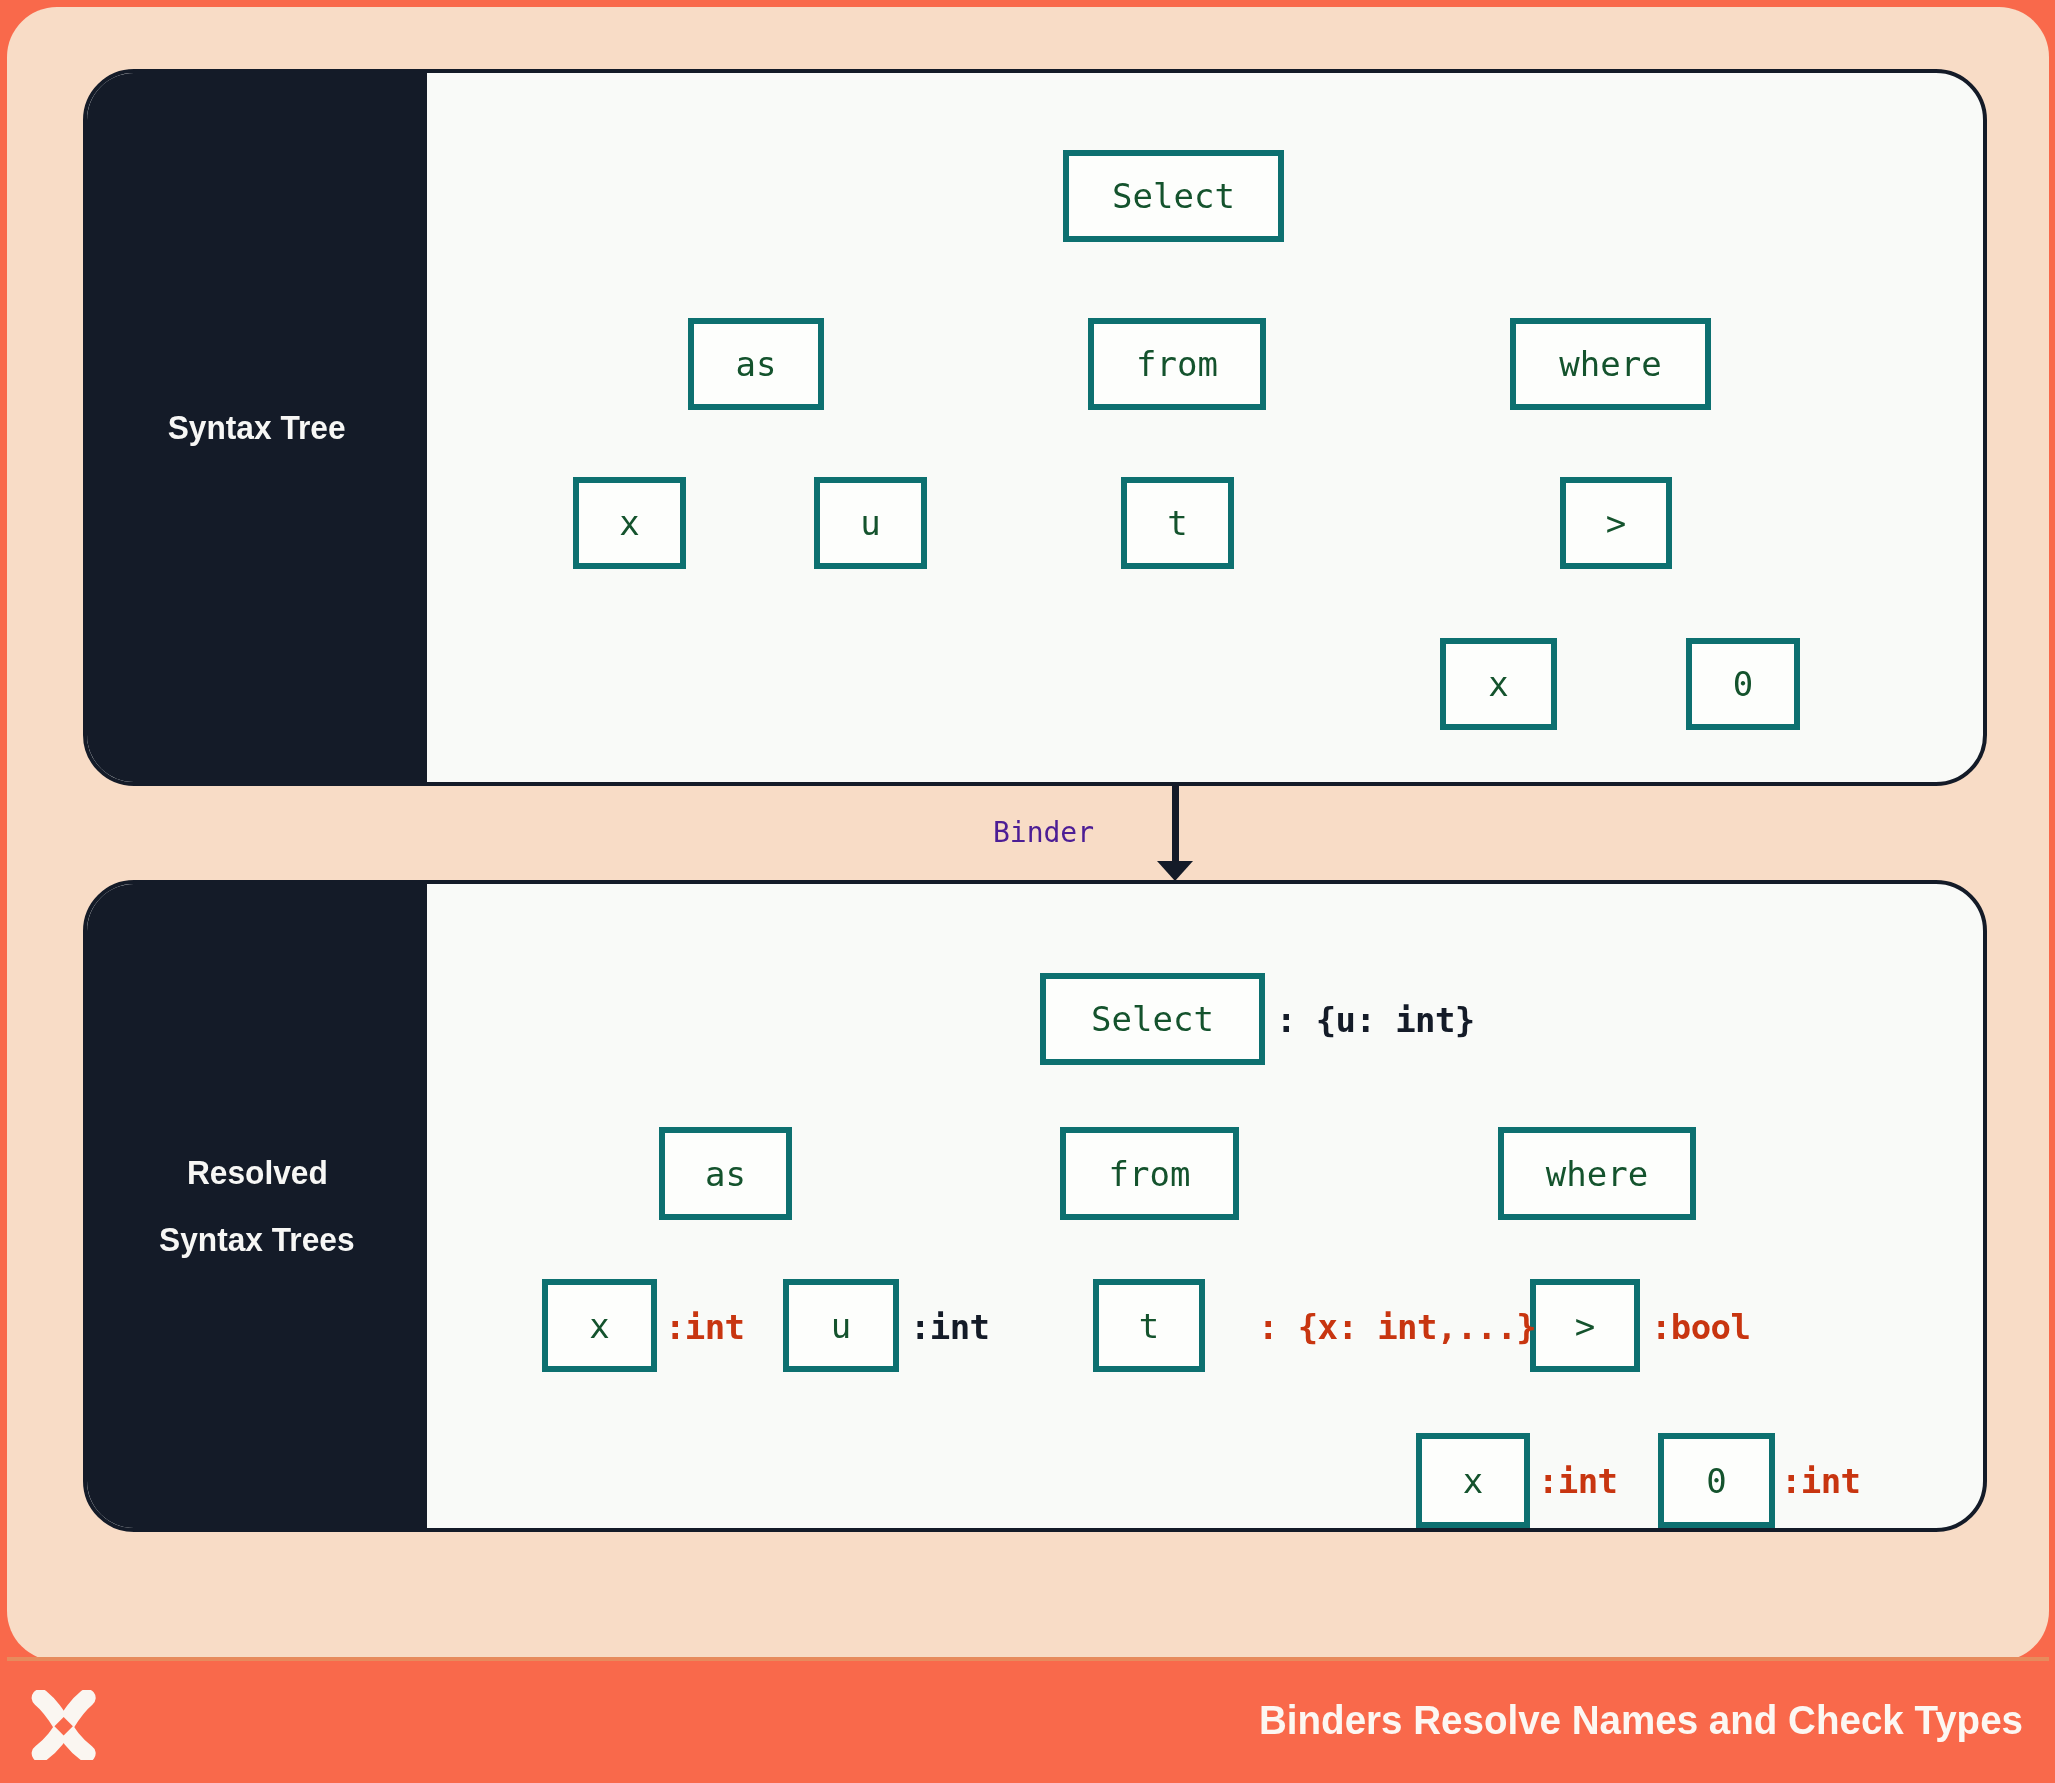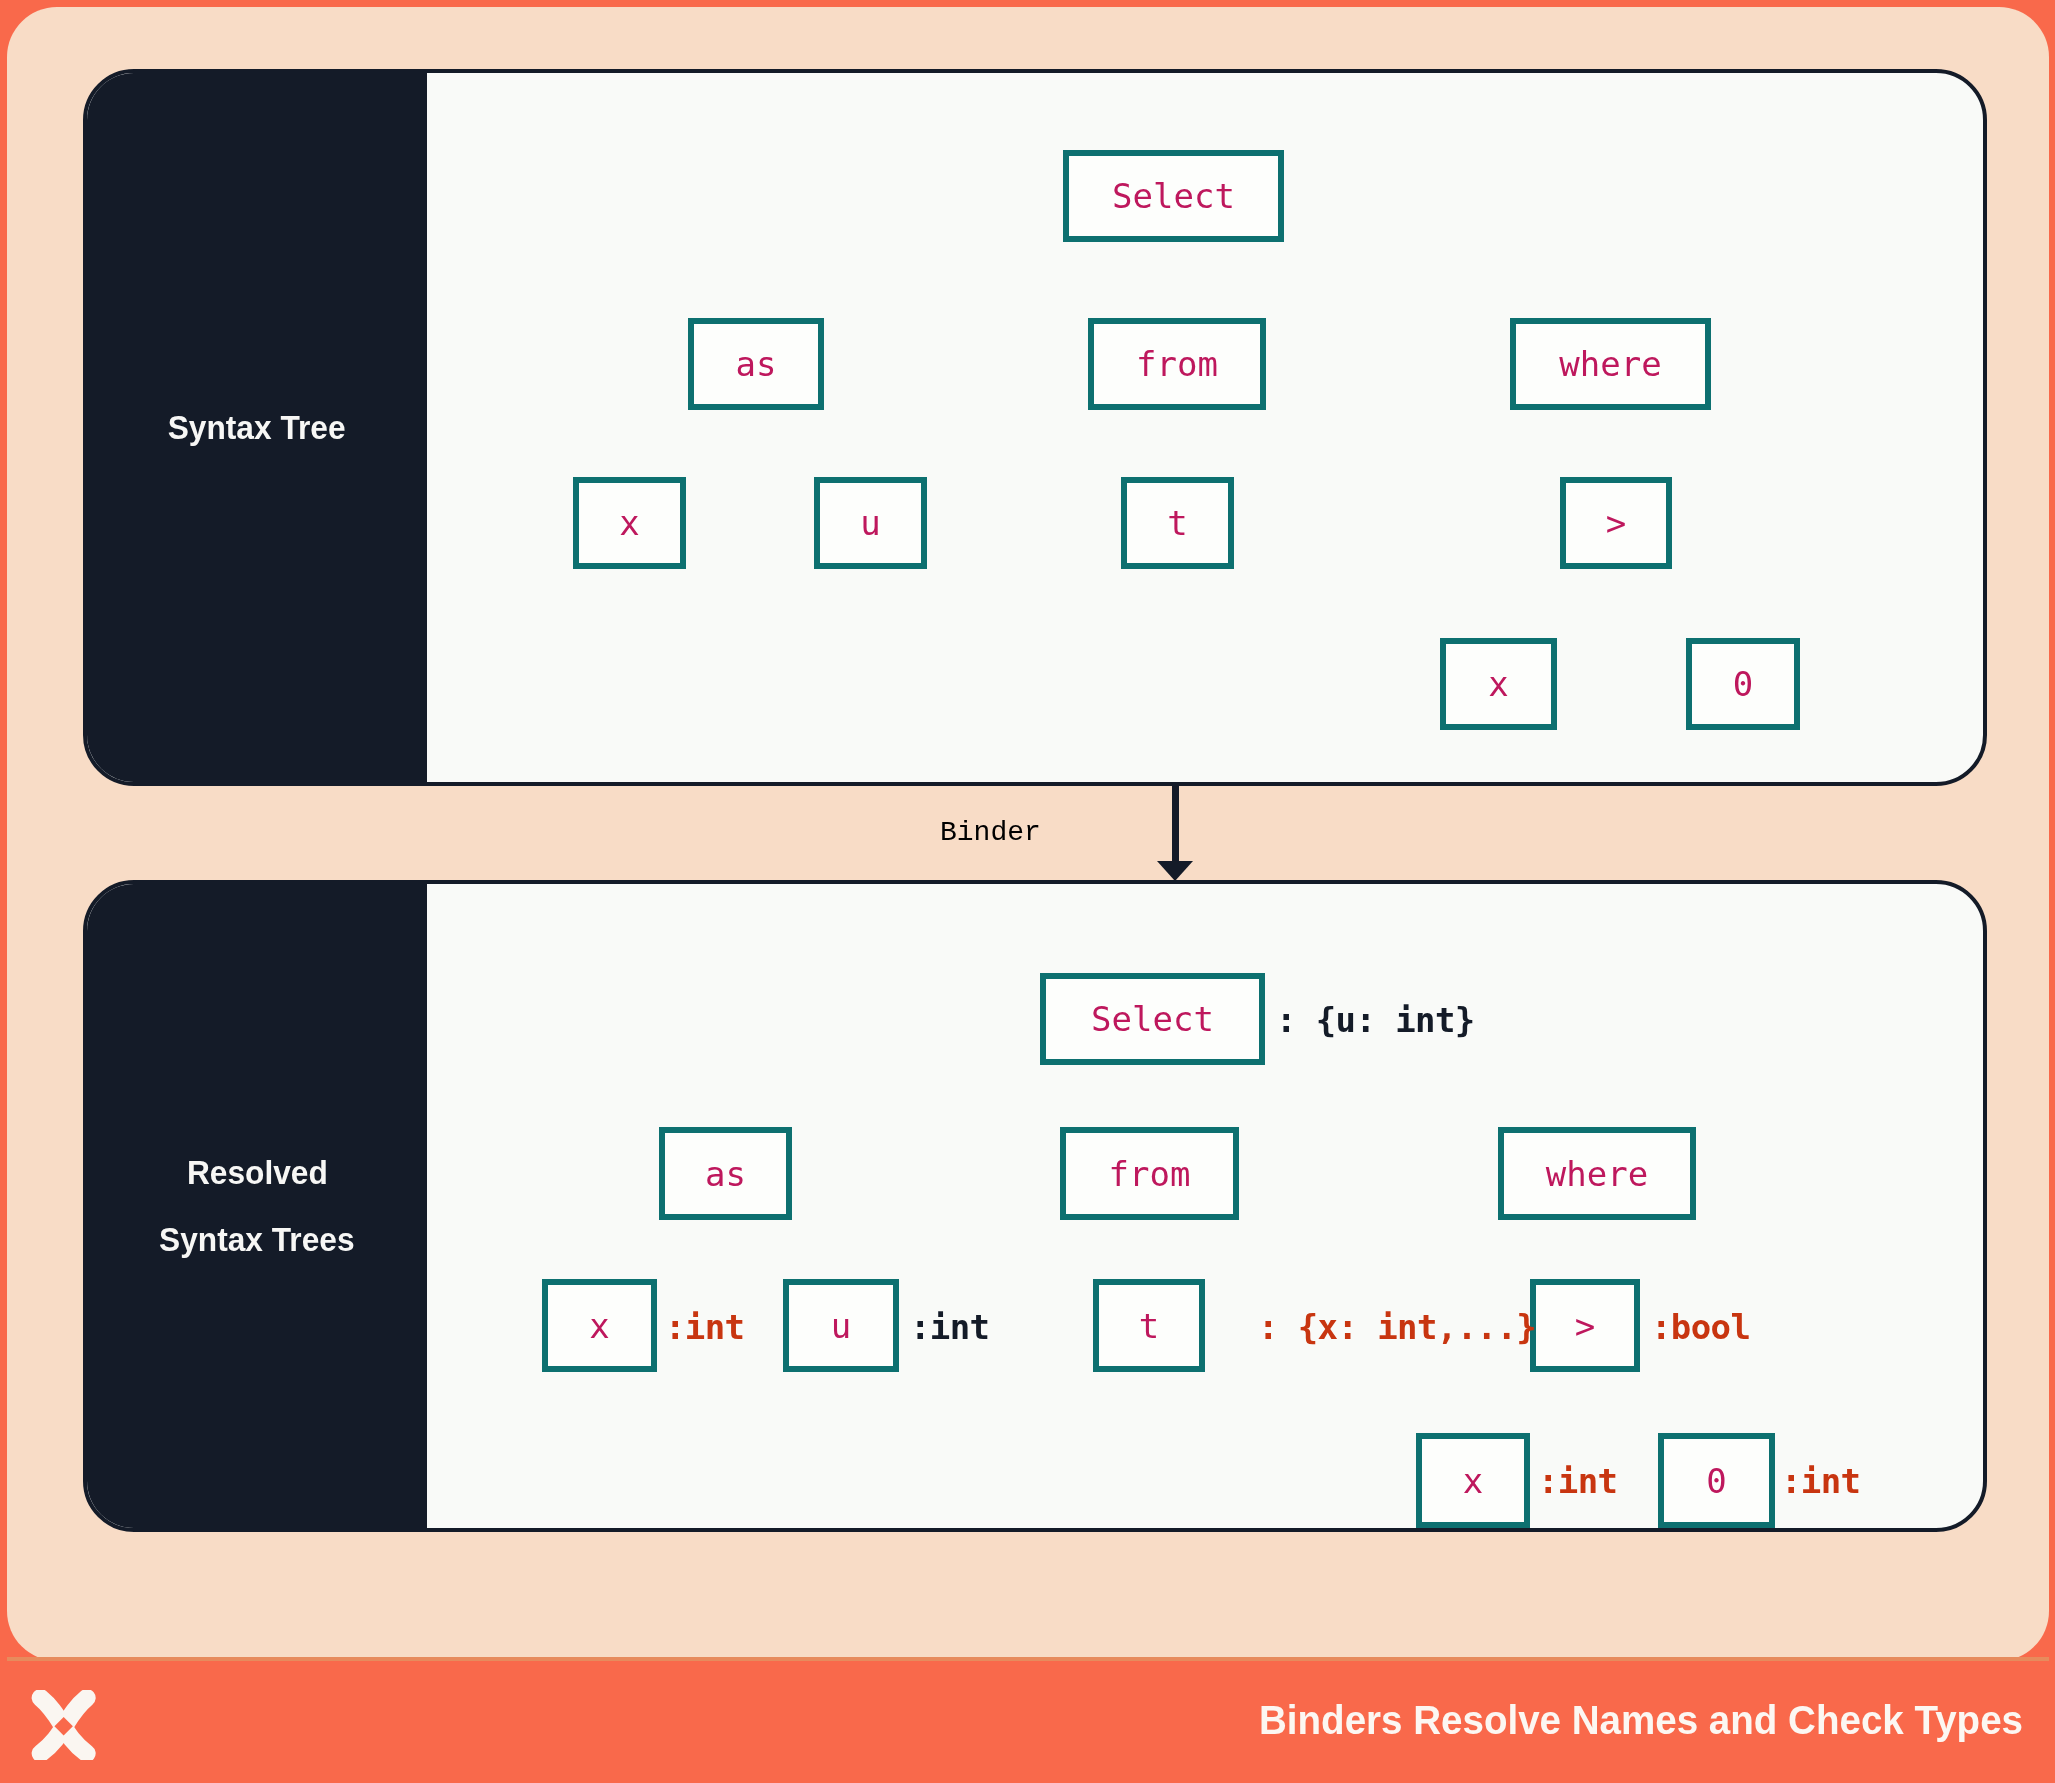--- a/index.html
+++ b/index.html
@@ -34,21 +34,21 @@
   .sidebar-label {
     color:#f7f7f5; font-family:"Liberation Sans", sans-serif;
     font-weight:bold; font-size:33px; line-height:51px;
     text-align:center; transform:scaleX(0.96); white-space:nowrap;
   }
   
   .node {
     position:absolute;
     background:#fdfefc; border:6px solid #0d7070;
     display:flex; align-items:center; justify-content:center;
-    color:#be185d; font-size:34px; white-space:pre;
+    color:#14532d; font-size:34px; white-space:pre;
   }
   
   .n1-select { left:1063px; top:150px;  width:221px; height:92px; }
   .n1-as     { left:688px; top:318px;  width:136px; height:92px; }
   .n1-from   { left:1088px; top:318px;  width:178px; height:92px; }
   .n1-where  { left:1510px; top:318px;  width:201px; height:92px; }
   .n1-x1     { left:573px;  top:477px;  width:113px; height:92px; }
   .n1-u      { left:814px; top:477px;  width:113px; height:92px; }
   .n1-t      { left:1121px; top:477px;  width:113px; height:92px; }
   .n1-gt     { left:1560px; top:477px;  width:112px; height:92px; }
@@ -91,23 +91,22 @@
     background:#141b28;
   }
   .binder-head {
     position:absolute; left:1157px; top:861px;
     width:0; height:0;
     border-left:18.3px solid transparent; border-right:18.3px solid transparent;
     border-top:20px solid #141b28;
   }
   .binder-label {
     position:absolute; left:940px; top:815px; width:207px;
-    text-align:left; color:#000000; font-size:28px; line-height:35px;
+    text-align:center; color:#4c1d95; font-size:28px; line-height:35px;
     white-space:nowrap;
-    font-family:Liberation Mono, monospace;
   }
   
   .footer-title {
     position:absolute; right:33px; top:1697px; width:1183px;
     text-align:right; color:#fcf7f2;
     font-family:"Liberation Sans", sans-serif; font-weight:bold; font-size:41px;
     transform:scaleX(0.94); transform-origin:right center; white-space:nowrap;
   }
   .logo {
     position:absolute; left:30px; top:1690px; width:66px; height:70px;

